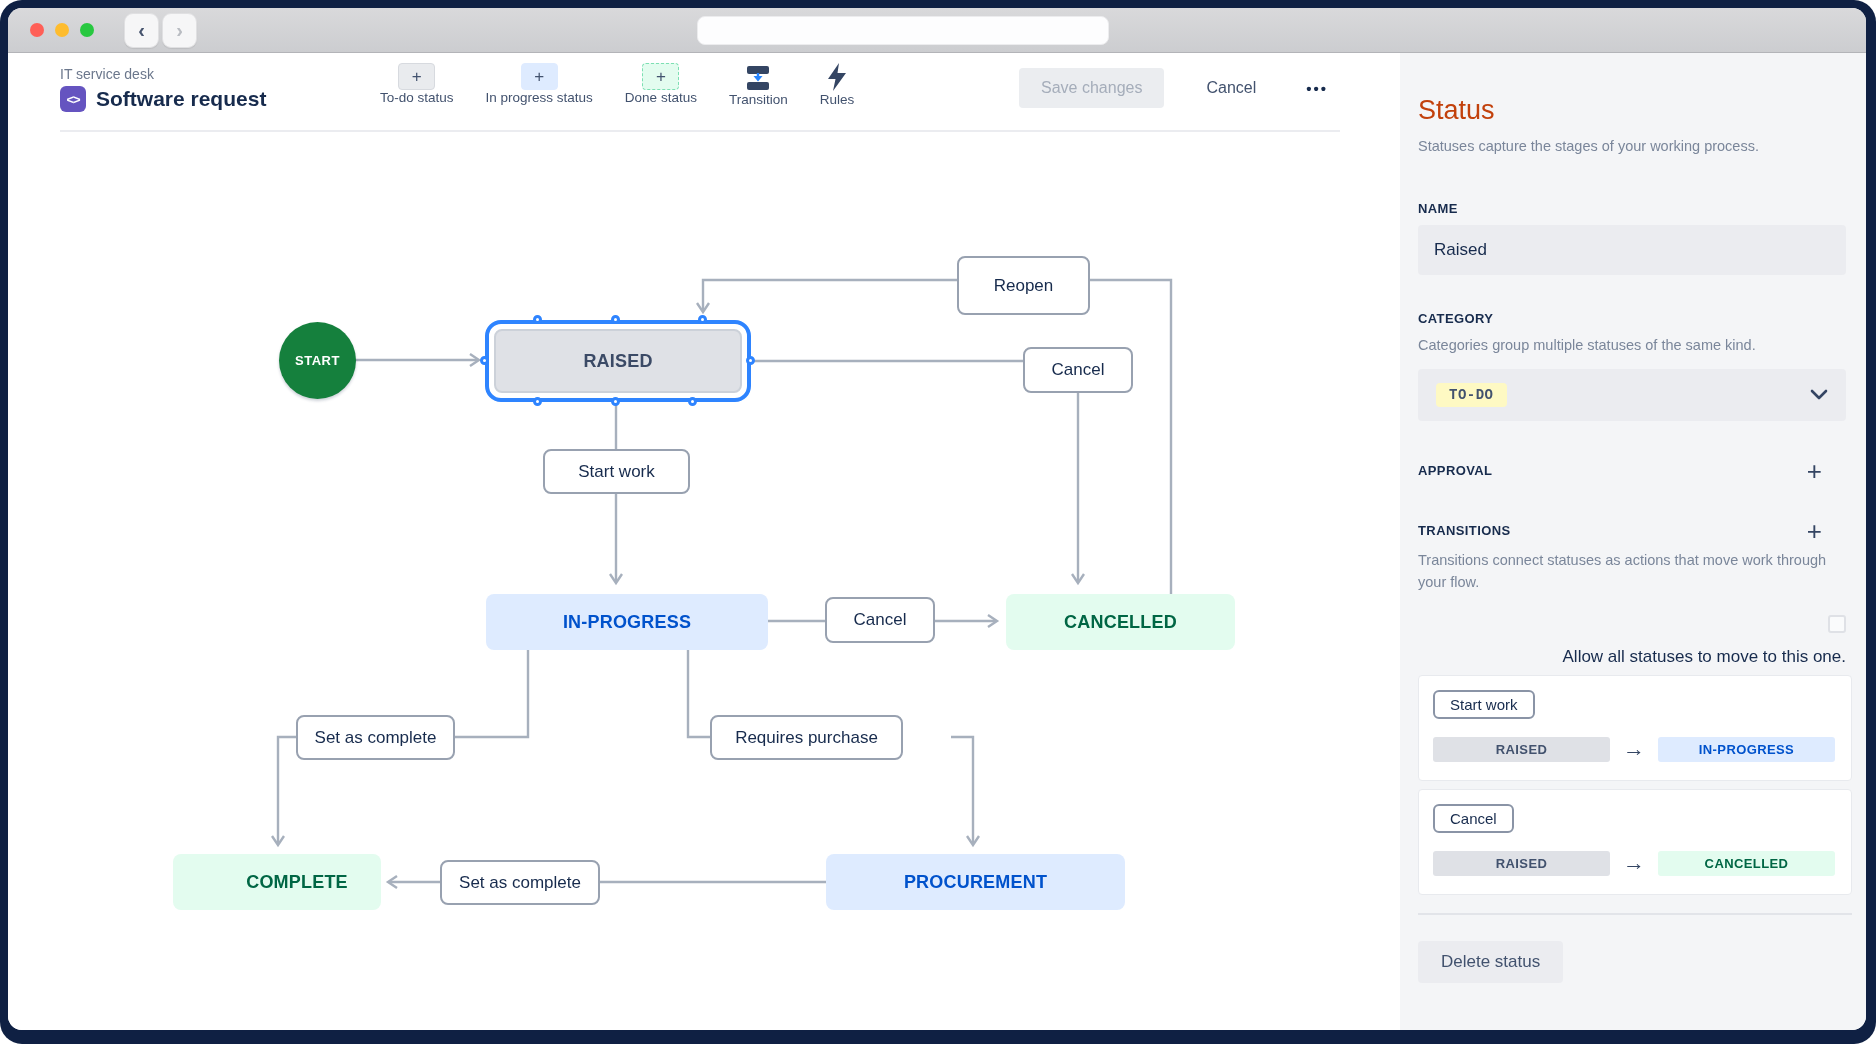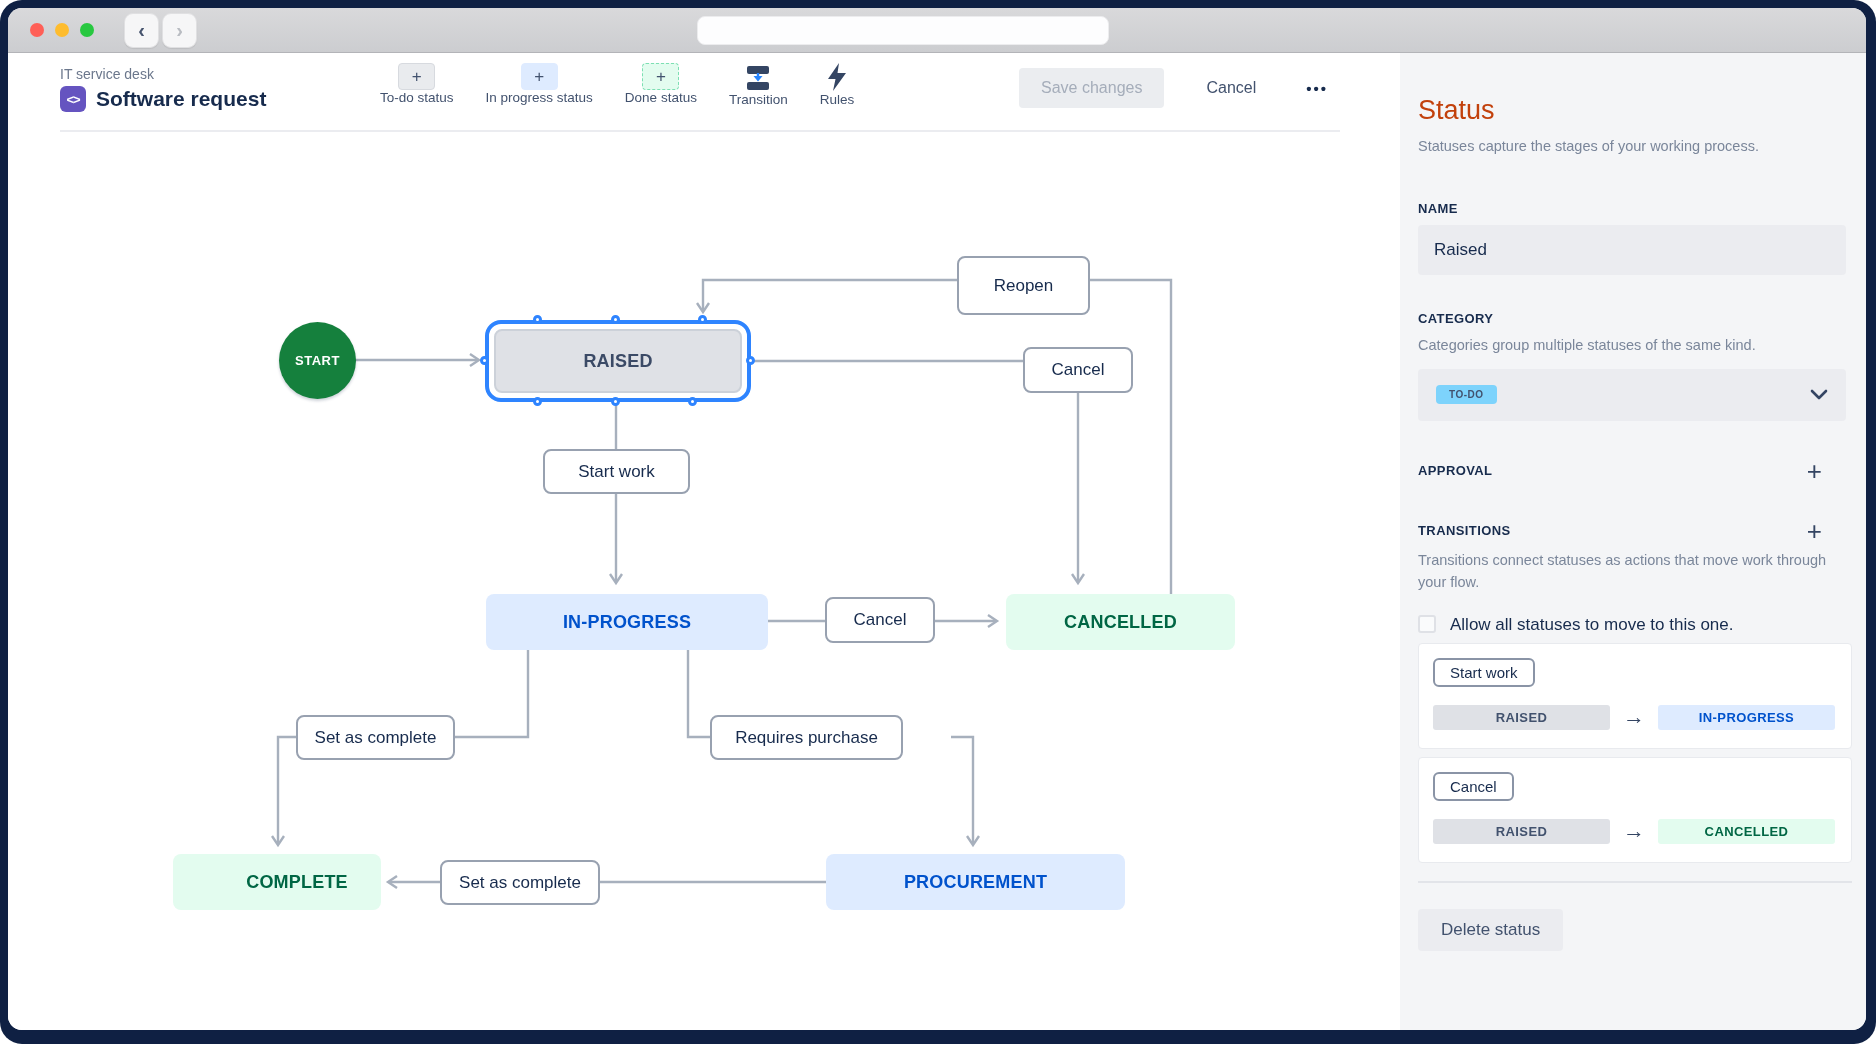--- a/index.html
+++ b/index.html
@@ -105,25 +105,25 @@
   .sec-desc { margin-top:9px; font-size:14.5px; color:#7a869a; line-height:1.5; }
   .name-input {
     margin-top:9px; width:428px; height:50px; background:#ebecf0; border:none;
     border-radius:4px; padding:0 16px; font-size:17px; color:#172b4d; font-family:inherit;
   }
   .dropdown {
     margin-top:12px; width:428px; height:52px; background:#ebecf0; border-radius:4px;
     display:flex; align-items:center; padding:0 18px;
   }
   .lozenge {
-    background:#7dd3fc; border-radius:4px; padding:4px 13px;
-    font-size:10px; font-weight:bold; letter-spacing:.5px; color:#42526e;
+    background:#fef9c3; border-radius:4px; padding:4px 13px;
+    font-size:14px; font-weight:bold; letter-spacing:.5px; color:#42526e;font-family:Liberation Mono, monospace;
   }
   .chev { margin-left:auto; display:flex; }
-  .cb-row { margin-top:22px; display:flex; align-items:flex-start; gap:14px; }
+  .cb-row { margin-top:22px; display:flex; align-items:flex-end; gap:14px;flex-direction:column; }
   .cb {
     width:18px; height:18px; border:2px solid #dfe1e6; border-radius:3px; background:#fafbfc;
   }
   .cb-label { font-size:17px; color:#172b4d; }
   .t-card {
     margin-top:8px; background:#fff; border:1px solid #e8eaee; border-radius:4px;
     padding:14px 16px 18px 14px; width:434px;
   }
   .t-card:first-of-type { margin-top:16px; }
   .t-btn {

